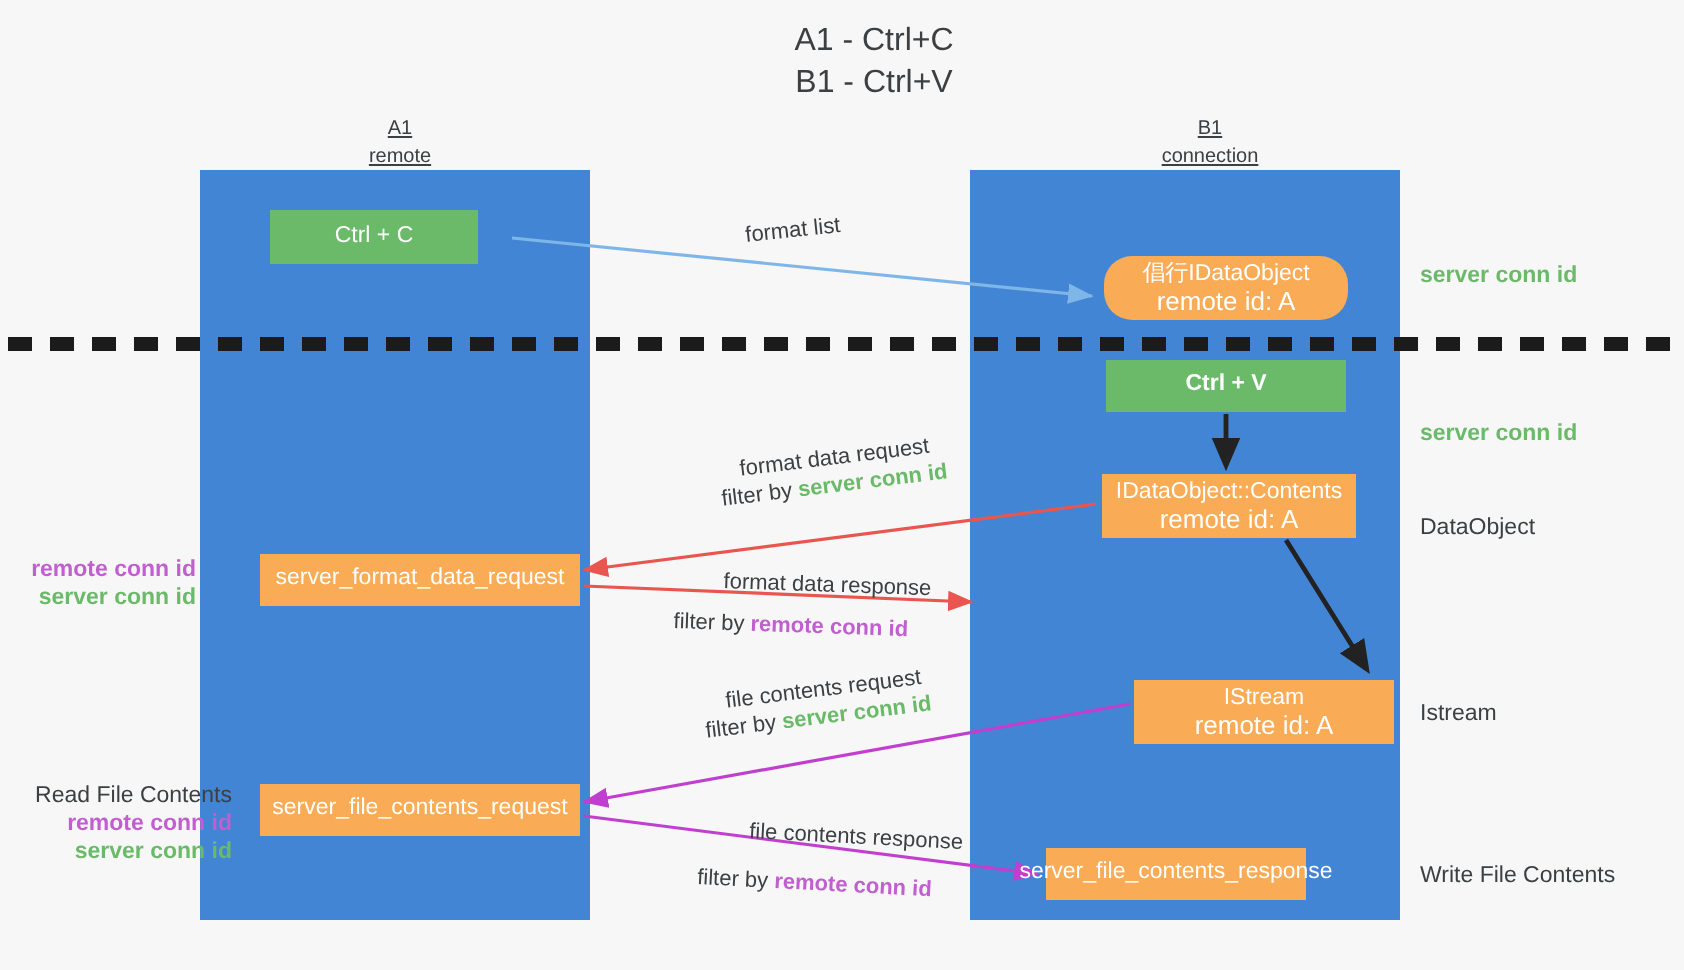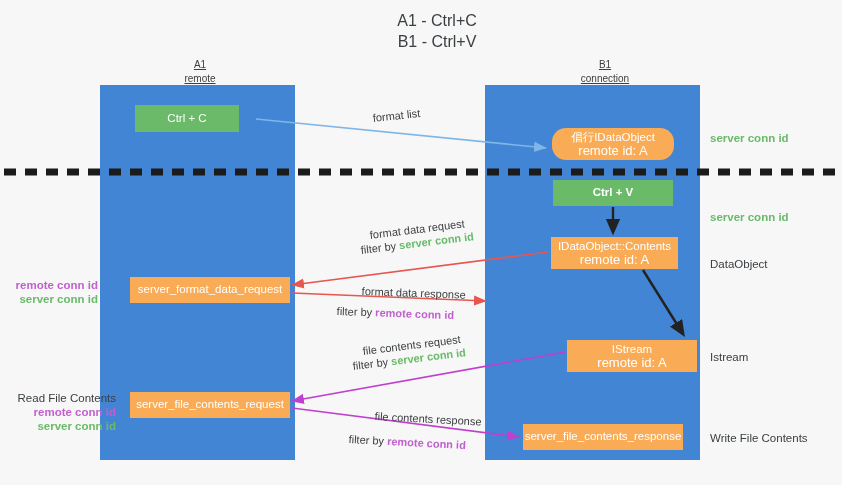--- a/index.html
+++ b/index.html
@@ -50,21 +50,21 @@
   .node .l2{font-size:13px;}
 
   #n-ctrlc{left:135px;top:105px;width:104px;height:27px;}
   #n-idataobject{left:552px;top:128px;width:122px;height:32px;border-radius:14px;}
   #n-ctrlv{left:553px;top:180px;width:120px;height:26px;font-weight:bold;}
   #n-getdata{left:551px;top:237px;width:127px;height:32px;}
   #n-istream{left:567px;top:340px;width:130px;height:32px;}
   #n-fmt-req{left:130px;top:277px;width:160px;height:26px;}
   #n-fmt-resp{left:490px;top:288px;width:155px;height:26px;}
   #n-file-req{left:130px;top:392px;width:160px;height:26px;}
-  #n-file-resp{left:523px;top:424px;width:160px;height:26px;}
+  #n-file-resp{left:523px;top:424px;width:130px;height:26px;}
 
   
   #dashed{
     left:0;top:168px;width:842px;height:8px;
   }
 
   
   .side{font-size:11.5px;line-height:14px;}
   .green-t{color:#6aba6a;font-weight:bold;}
   .purple-t{color:#c25fd0;font-weight:bold;}

